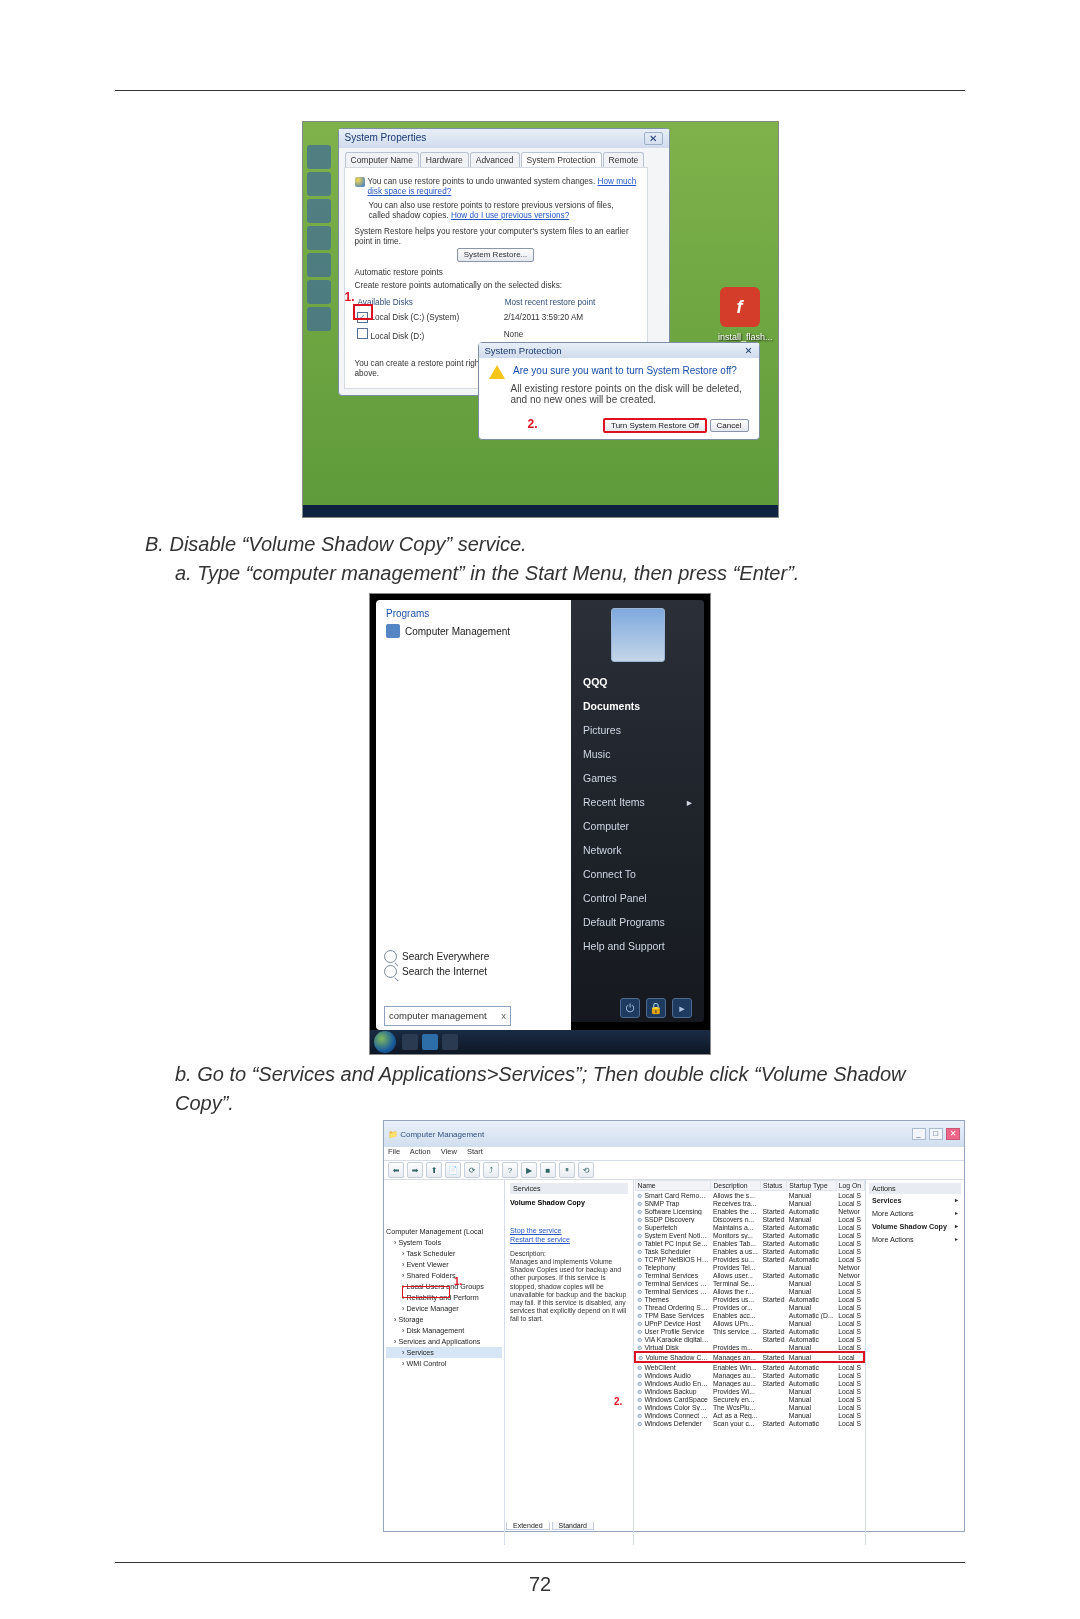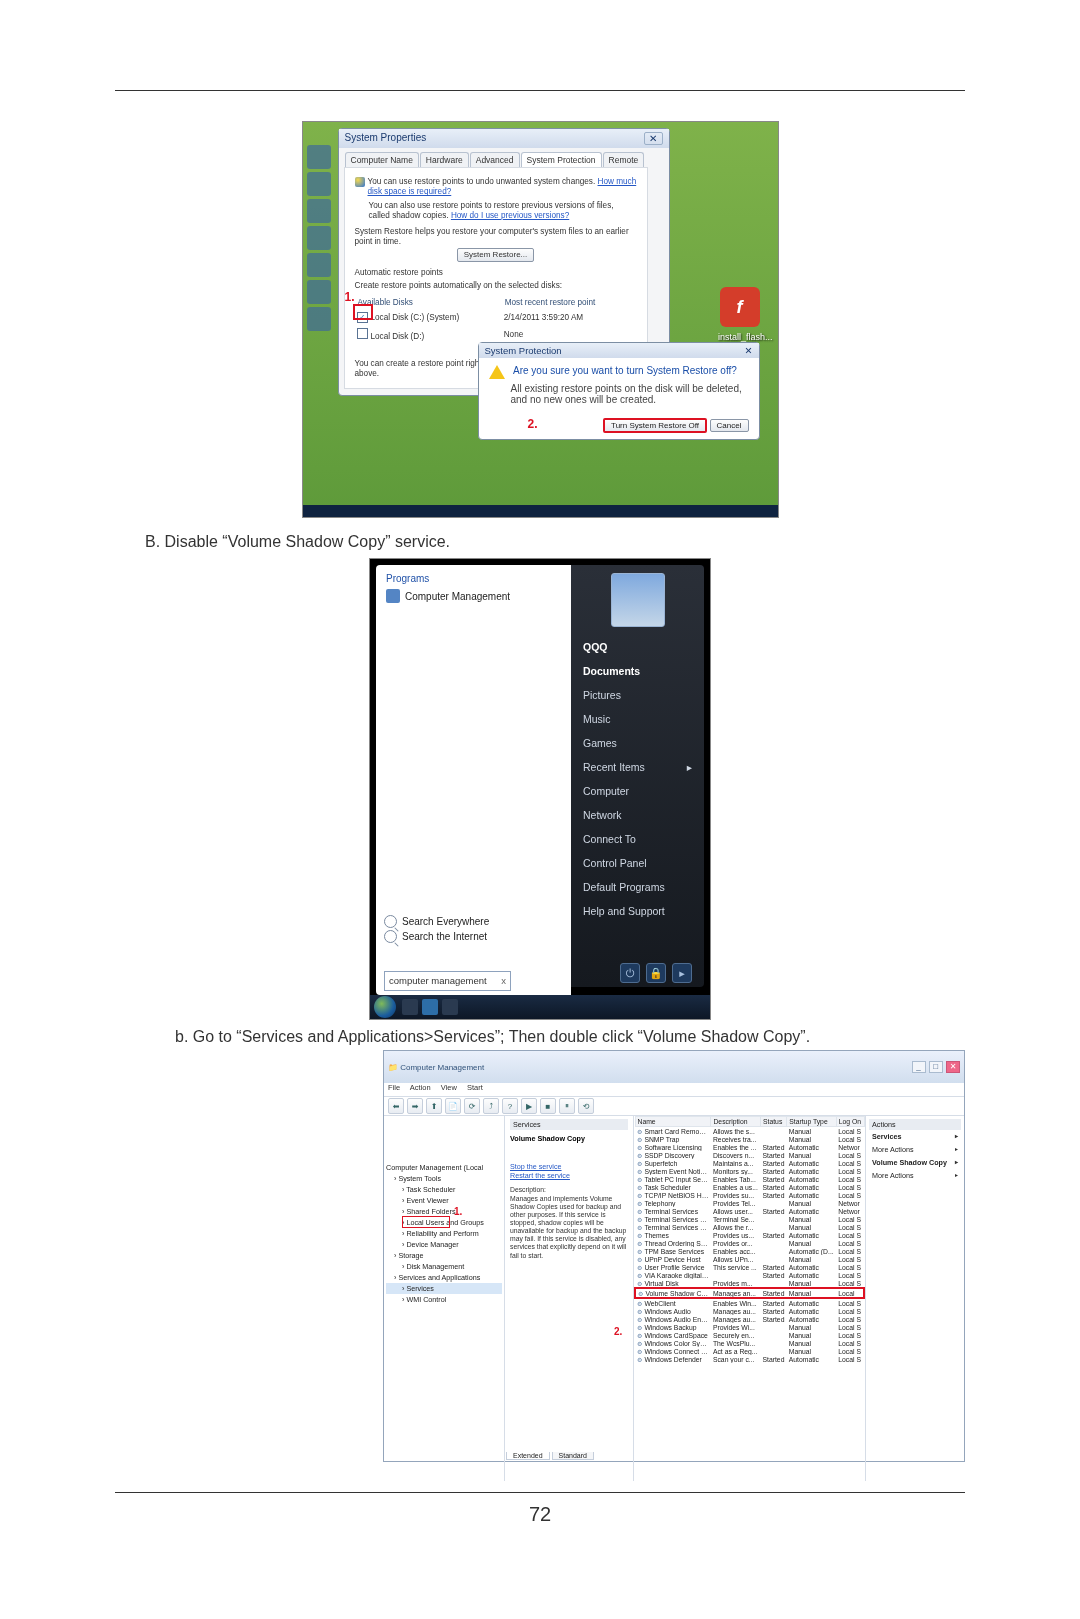--- a/index.html
+++ b/index.html
@@ -27,23 +27,24 @@
     border: 0;
     border-top: 1px solid #333;
     margin: 30px 0 10px 0;
   }
   .pagenum {
     text-align: center;
     font-size: 20px;
     color: #333;
   }
   .body-text {
-    font-size: 16px;
+    font-size: 20px;
     line-height: 1.45;
     color: #333;
+    font-style: italic;
   }
   .indent1 { margin-left: 30px; }
   .indent2 { margin-left: 60px; }
 
   
   .fig1 {
     width: 475px;
     height: 395px;
     margin: 0 auto 12px auto;
     background: linear-gradient(#7fb24a, #5e9a3a);
@@ -131,21 +132,21 @@
   .f2-taskbar { position:absolute; left:0; right:0; bottom:0; height:24px; background: linear-gradient(#1a2b43,#0d1726); display:flex; align-items:center;}
   .f2-start { width:22px;height:22px; border-radius:50%; background: radial-gradient(circle at 35% 35%, #7fba5a, #1a5c9e 60%, #0c3660); margin:0 4px;}
   .f2-ql { width:16px;height:16px; background:#2a3a50; margin:0 2px; border-radius:2px;}
   .f2-ql.globe { background:#2d6ea8;}
 
   
   .fig3 {
     width:580px; height:410px; margin:2px 0 0 auto; border:1px solid #94a5bb; position:relative; font-size:7.2px;
     background:#fff;
   }
-  .cm-title { height:32px; background: linear-gradient(#eaf0fb,#d1deee); display:flex; align-items:center; justify-content:space-between; padding:0 4px; font-size:8px; color:#31527a;}
+  .cm-title { height:26px; background: linear-gradient(#eaf0fb,#d1deee); display:flex; align-items:center; justify-content:space-between; padding:0 4px; font-size:8px; color:#31527a;}
   .cm-winbtns span { display:inline-block; width:12px; text-align:center; border:1px solid #aabbcf; margin-left:1px; background:#f2f5fa; line-height:10px; font-size:8px;}
   .cm-winbtns .xb { background:#e68; color:#fff; border-color:#c57;}
   .cm-menu { height:13px; border-bottom:1px solid #d6dde7; padding:0 4px; font-size:7.5px; color:#333; }
   .cm-menu span { margin-right:8px; }
   .cm-toolbar { height:18px; border-bottom:1px solid #d6dde7; display:flex; align-items:center; padding:0 4px; gap:3px;}
   .cm-tbtn { width:14px; height:14px; border:1px solid #c5cedb; background:linear-gradient(#fdfdfd,#e8ecf2); border-radius:2px; display:flex; align-items:center; justify-content:center; font-size:8px; color:#366;}
   .cm-body { display:flex; height: calc(100% - 45px); }
   .cm-tree { width:116px; border-right:1px solid #d6dde7; padding:3px 2px; overflow:hidden; }
   .cm-tree-item { white-space:nowrap; padding:1px 0; }
   .ti0 { padding-left:0px;margin-top:43px;} .ti1{padding-left:8px;} .ti2{padding-left:16px;}
@@ -266,20 +267,21 @@
         <span class="btn-xs" style="border:2px solid #d12;">Turn System Restore Off</span>
         <span class="btn-xs">Cancel</span>
       </div>
     </div>
     <div class="callout-num" style="left:225px; top:295px;">2.</div>
 
     <div class="taskbar"></div>
   </div>
 
   <div class="body-text indent1">B. Disable “Volume Shadow Copy” service.</div>
+  <div class="body-text indent2">a. Type “computer management” in the Start Menu, then press “Enter”.</div>
 
   <div class="fig2">
     <div class="sm-left">
       <div class="sm-left-head">Programs</div>
       <div class="sm-left-item">
         <span class="sm-icn"></span>
         <span>Computer Management</span>
       </div>
 
       <div style="position:absolute; bottom:52px; left:8px; right:8px;">

